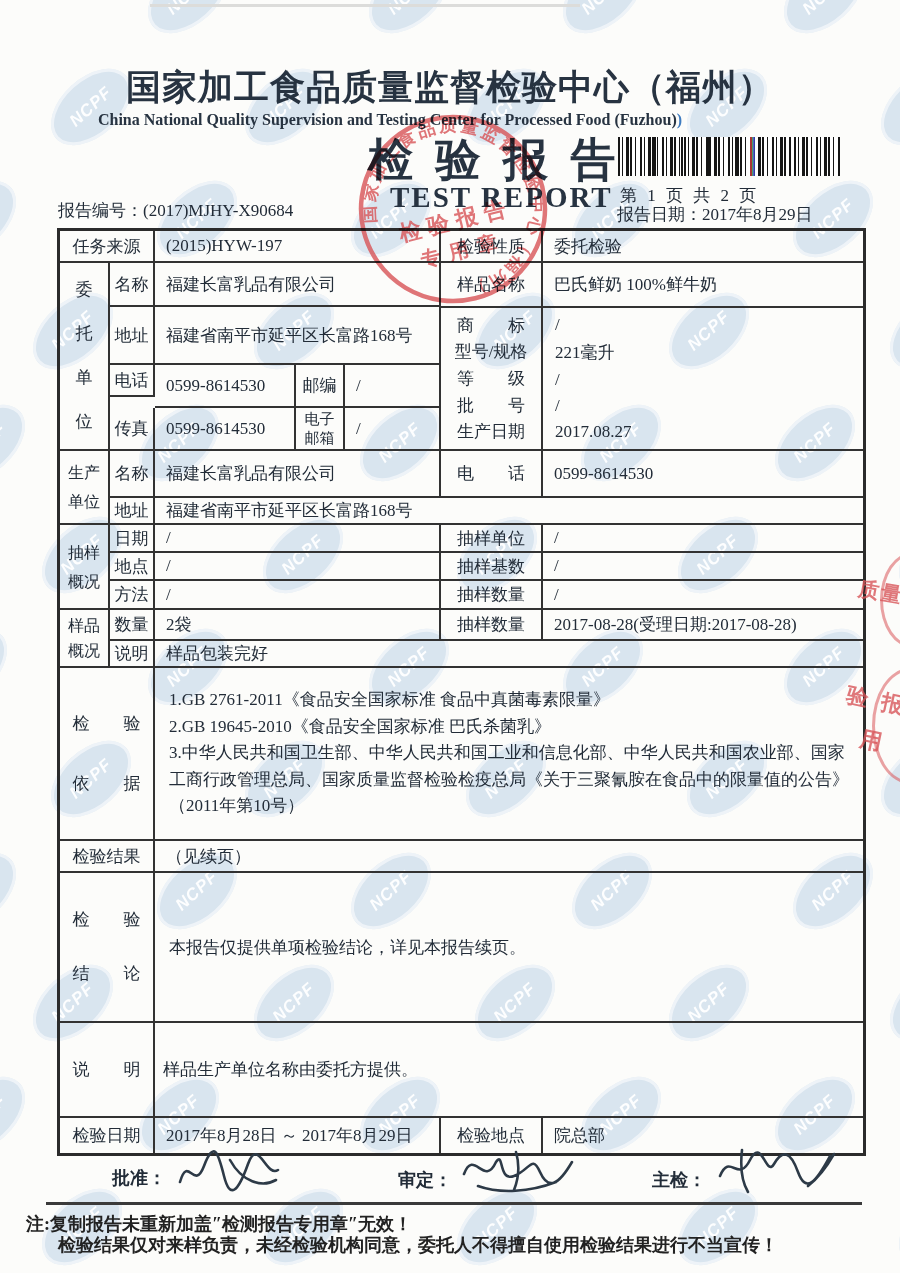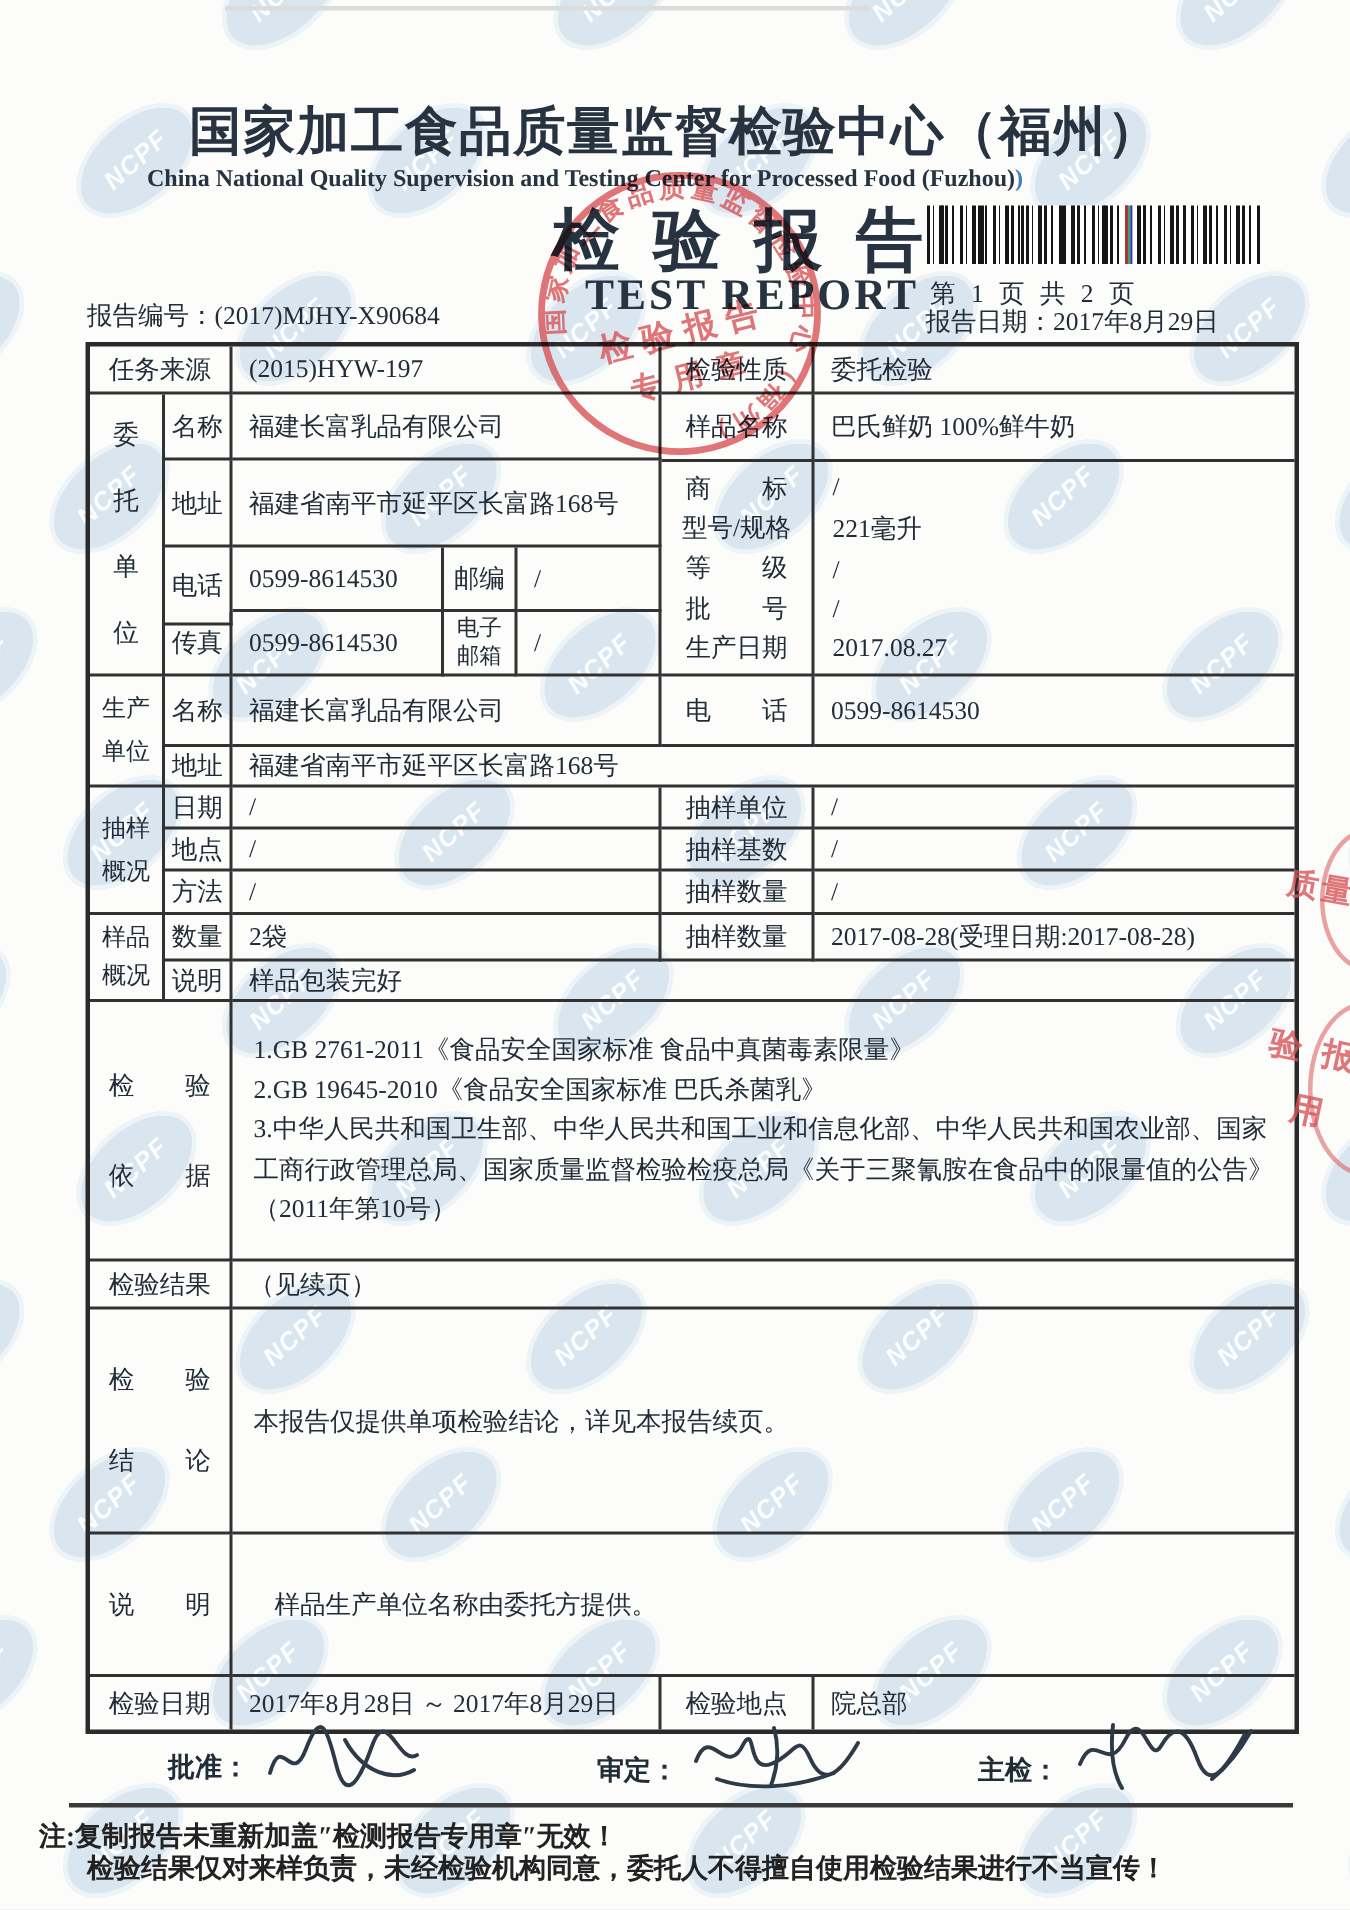--- a/index.html
+++ b/index.html
@@ -300,21 +300,21 @@
       <div class="c val bb" style="left:483px;top:0;width:320px;height:32px;">委托检验</div>
 
       <div class="c lab vlab1 br bb" style="left:0;top:32px;width:50px;height:188px;">委
 托
 单
 位</div>
       <div class="c lab br bb" style="left:50px;top:32px;width:45px;height:44px;">名称</div>
       <div class="c val br bb" style="left:95px;top:32px;width:286px;height:44px;">福建长富乳品有限公司</div>
       <div class="c lab br bb" style="left:50px;top:76px;width:45px;height:58px;">地址</div>
       <div class="c val br bb" style="left:95px;top:76px;width:286px;height:58px;">福建省南平市延平区长富路168号</div>
-      <div class="c lab br bb" style="left:50px;top:134px;width:45px;height:52px;">电话</div>
+      <div class="c lab br bb" style="left:50px;top:134px;width:45px;height:32px;">电话</div>
       <div class="c val br bb" style="left:95px;top:134px;width:141px;height:43px;">0599-8614530</div>
       <div class="c lab br bb" style="left:236px;top:134px;width:49px;height:43px;">邮编</div>
       <div class="c val br bb" style="left:285px;top:134px;width:96px;height:43px;">/</div>
       <div class="c lab br bb" style="left:50px;top:177px;width:45px;height:43px;">传真</div>
       <div class="c val br bb" style="left:95px;top:177px;width:141px;height:43px;">0599-8614530</div>
       <div class="c lab br bb" style="left:236px;top:177px;width:49px;height:43px;font-size:15px;line-height:19px;">电子
 邮箱</div>
       <div class="c val br bb" style="left:285px;top:177px;width:96px;height:43px;">/</div>
 
       <div class="c lab br bb" style="left:381px;top:32px;width:102px;height:45px;">样品名称</div>
@@ -376,21 +376,21 @@
       </div>
 
       <div class="c lab br bb" style="left:0;top:610px;width:95px;height:32px;">检验结果</div>
       <div class="c val bb" style="left:95px;top:610px;width:708px;height:32px;">（见续页）</div>
 
       <div class="c lab concl-lab br bb" style="left:0;top:642px;width:95px;height:150px;">检　　验
 结　　论</div>
       <div class="c val bb" style="left:95px;top:642px;width:708px;height:150px;padding-left:14px;">本报告仅提供单项检验结论，详见本报告续页。</div>
 
       <div class="c lab note-lab br bb" style="left:0;top:792px;width:95px;height:95px;">说　　明</div>
-      <div class="c val bb" style="left:95px;top:792px;width:708px;height:95px;padding-left:28px;">样品生产单位名称由委托方提供。</div>
+      <div class="c val bb" style="left:95px;top:792px;width:708px;height:95px;padding-left:8px;">样品生产单位名称由委托方提供。</div>
 
       <div class="c lab br" style="left:0;top:887px;width:95px;height:35px;">检验日期</div>
       <div class="c val br" style="left:95px;top:887px;width:286px;height:35px;">2017年8月28日 ～ 2017年8月29日</div>
       <div class="c lab br" style="left:381px;top:887px;width:102px;height:35px;">检验地点</div>
       <div class="c val" style="left:483px;top:887px;width:320px;height:35px;">院总部</div>
     </div>
 
     <div class="sig-label" style="left:112px;top:1166px;">批准：</div>
     <svg class="sig" style="left:172px;top:1146px;" width="132" height="54" viewBox="0 0 132 54">
       <path d="M8,36 C16,8 22,46 32,20 S46,6 52,30 S66,46 76,18 S94,32 106,24 M58,14 C70,36 90,42 104,34" fill="none" stroke="#2d3a47" stroke-width="2.6" stroke-linecap="round"></path>

